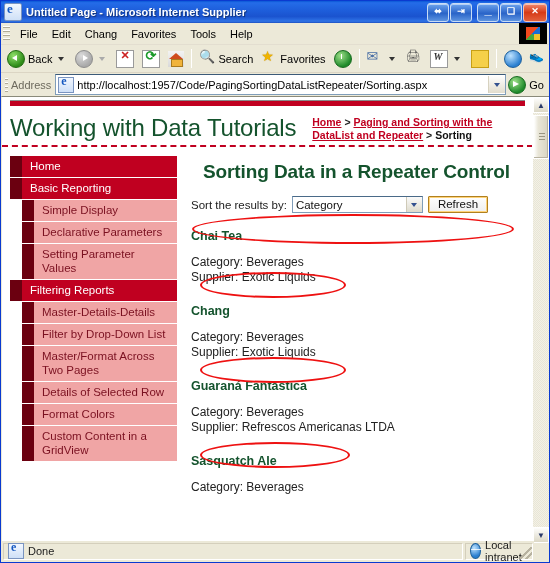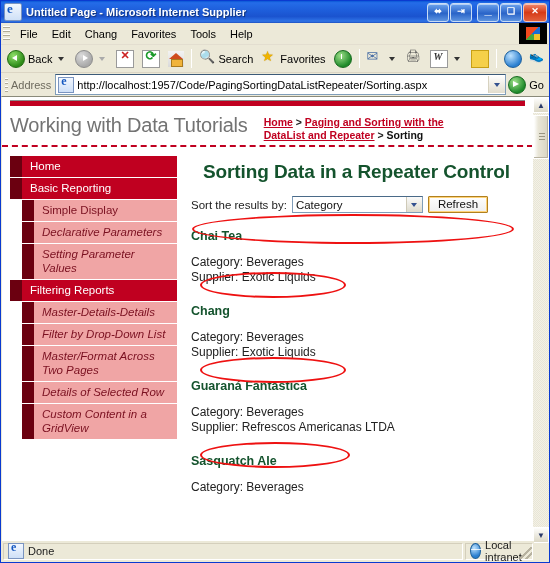--- a/index.html
+++ b/index.html
@@ -206,22 +206,22 @@
 
   
   #pagehead {
     display: flex;
     padding: 4px 8px 0 8px;
     border-bottom: 2px dashed #c00020;
     padding-bottom: 3px;
     align-items: flex-start;
   }
   #site-title {
-    font-size: 20px;
-    color: #737373;
+    font-size: 24px;
+    color: #14532d;
     font-family: "Liberation Sans", sans-serif;
     white-space: nowrap;
     padding-top: 4px;
     flex: 0 0 auto;
     letter-spacing: -0.2px;
     text-align: right;
   }
   #breadcrumb {
     margin-left: 16px;
     font-size: 10.5px;
@@ -266,21 +266,21 @@
     color: #7a1020;
     font-size: 11.5px;
     padding: 3px 6px 4px 8px;
     line-height: 14px;
     border-bottom: 1px solid #ffffff;
   }
   .nav-item::before{
     content:""; position:absolute; left:-12px; top:0; bottom:0;
     width: 12px; background: #6b0010;
   }
-  .nav-item.two-line { line-height: 14px; font-style: italic; }
+  .nav-item.two-line { line-height: 14px; }
 
   
   #content {
     flex: 1 1 auto;
     padding: 14px 10px 0 14px;
     min-width: 0;
   }
   #content h1 {
     margin: 0 0 14px 12px;
     font-size: 19px;
@@ -534,20 +534,21 @@
           <div class="nav-section">Home</div>
           <div class="nav-section">Basic Reporting</div>
           <div class="nav-item">Simple Display</div>
           <div class="nav-item two-line">Declarative Parameters</div>
           <div class="nav-item two-line">Setting Parameter Values</div>
           <div class="nav-section">Filtering Reports</div>
           <div class="nav-item two-line">Master-Details-Details</div>
           <div class="nav-item two-line">Filter by Drop-Down List</div>
           <div class="nav-item two-line">Master/Format Across Two Pages</div>
           <div class="nav-item two-line">Details of Selected Row</div>
+          <div class="nav-item">Format Colors</div>
           <div class="nav-item two-line">Custom Content in a GridView</div>
         </div>
 
         <div id="content">
           <h1>Sorting Data in a Repeater Control</h1>
 
           <div id="sortbar">
             <span class="sortlabel">Sort the results by:</span>
             <div id="sort-select">
               <span class="val">Category</span>

